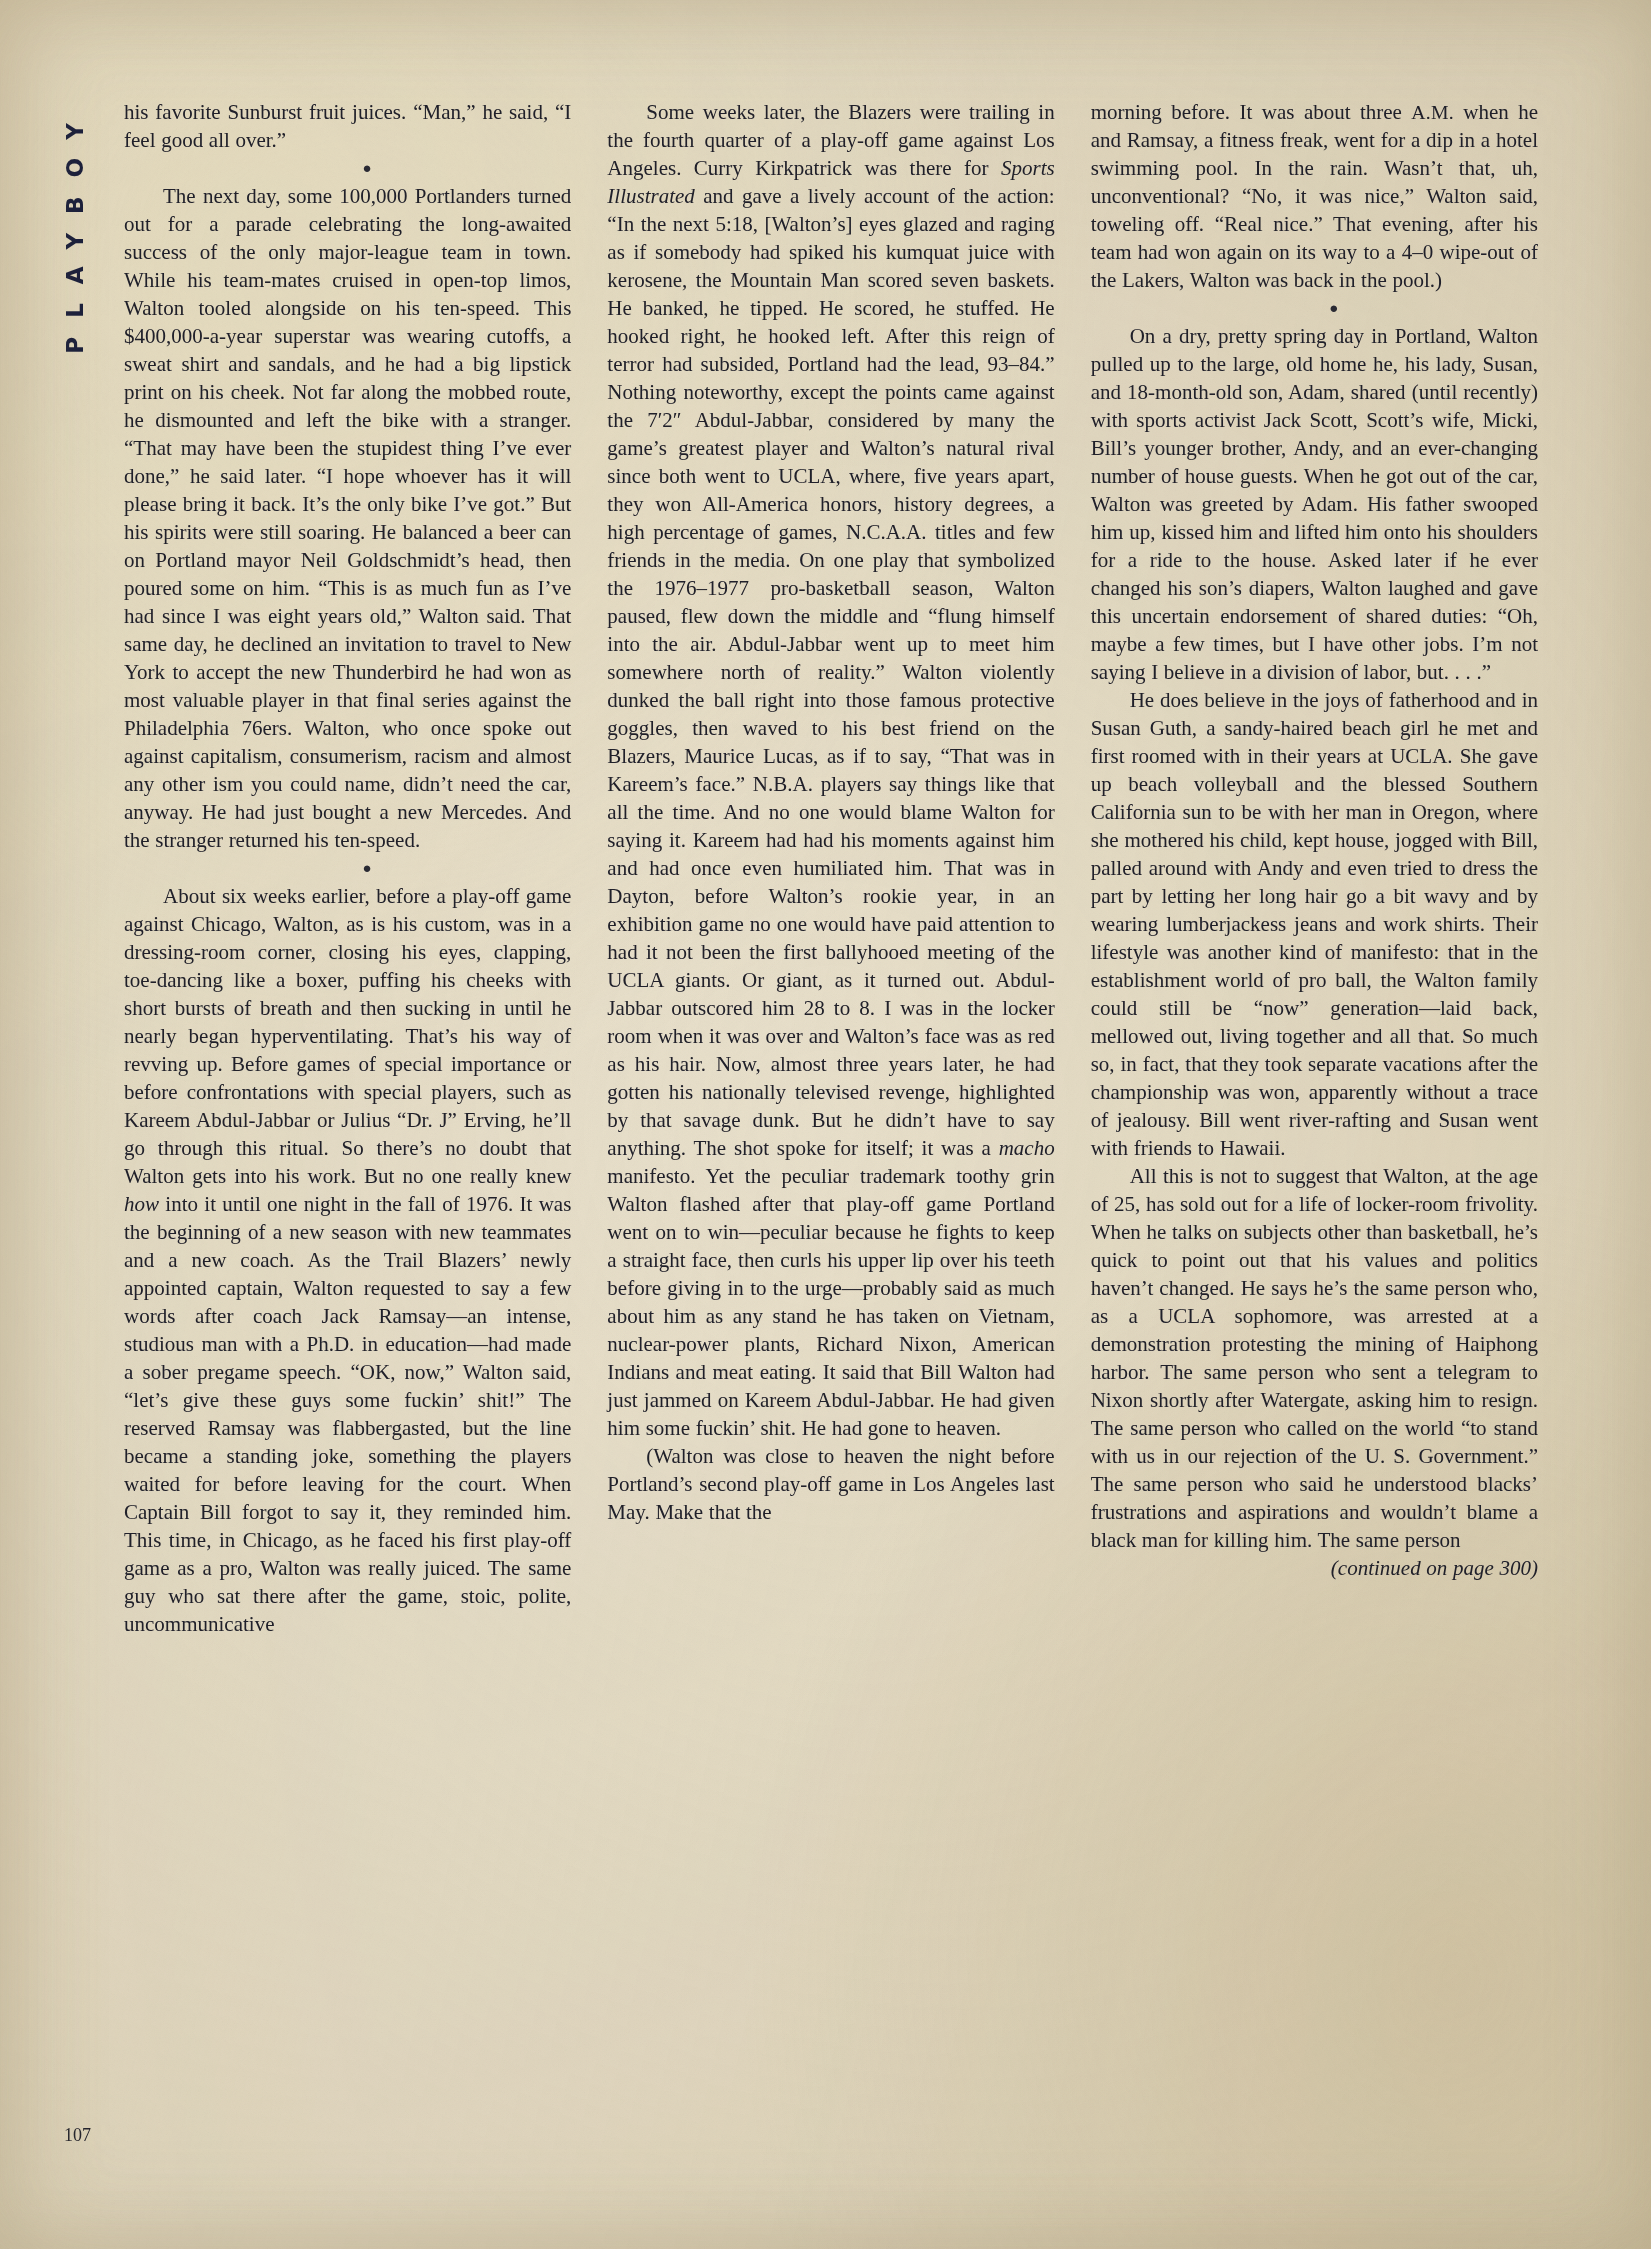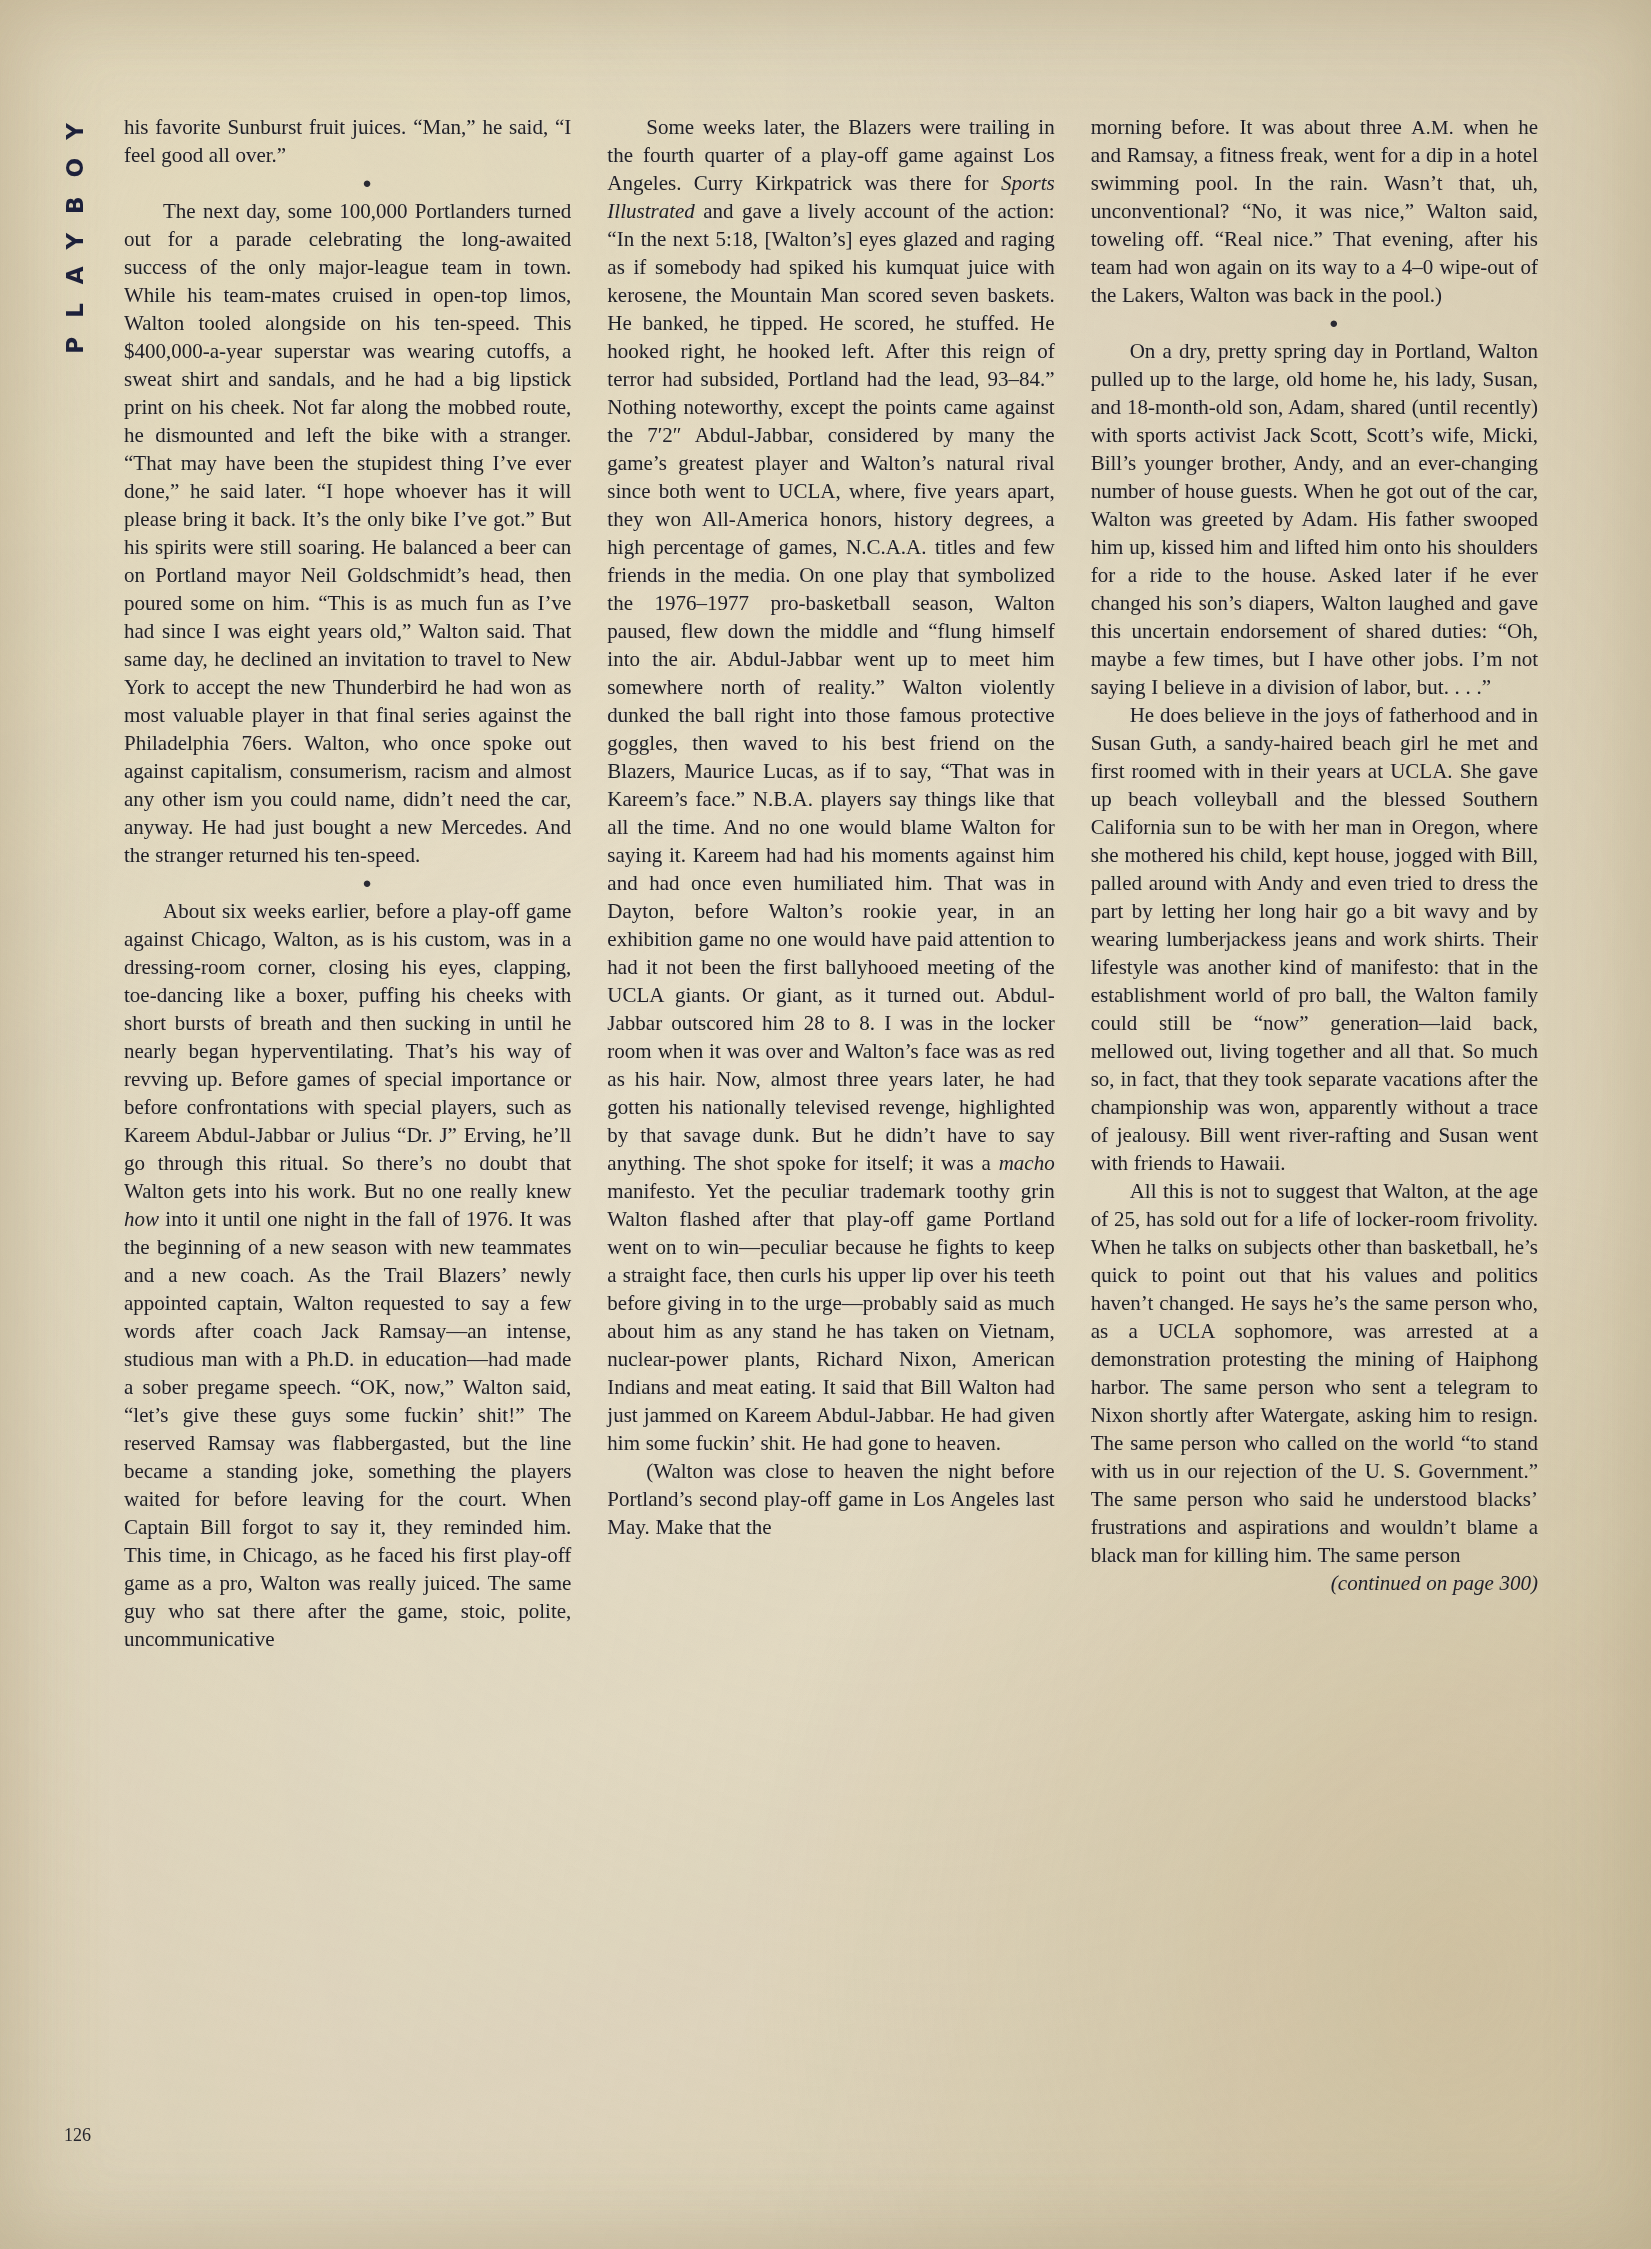--- a/index.html
+++ b/index.html
@@ -60,21 +60,21 @@
     letter-spacing: 19px;
     color: #191d3a;
     line-height: 1;
     text-align: left;
     white-space: nowrap;
   }
 
   
   #columns {
     position: absolute;
-    top: 113px;
+    top: 98px;
     left: 124px;
     width: 1414px;
     height: 2056px;
     display: flex;
     gap: 36px;
   }
   .column {
     width: 449px;
     font-size: 21px;
     line-height: 28px;
@@ -157,16 +157,16 @@
   <div class="column">
       <p class="noindent"><span>morning before. It was about three </span><span class="smallcaps">A.M.</span><span> when he and Ramsay, a fitness freak, went for a dip in a hotel swimming pool. In the rain. Wasn’t that, uh, unconventional? “No, it was nice,” Walton said, toweling off. “Real nice.” That evening, after his team had won again on its way to a 4–0 wipe-out of the Lakers, Walton was back in the pool.)</span></p>
       <p class="sep"><span>●</span></p>
       <p class=""><span>On a dry, pretty spring day in Portland, Walton pulled up to the large, old home he, his lady, Susan, and 18-month-old son, Adam, shared (until recently) with sports activist Jack Scott, Scott’s wife, Micki, Bill’s younger brother, Andy, and an ever-changing number of house guests. When he got out of the car, Walton was greeted by Adam. His father swooped him up, kissed him and lifted him onto his shoulders for a ride to the house. Asked later if he ever changed his son’s diapers, Walton laughed and gave this uncertain endorsement of shared duties: “Oh, maybe a few times, but I have other jobs. I’m not saying I believe in a division of labor, but. . . .”</span></p>
       <p class=""><span>He does believe in the joys of fatherhood and in Susan Guth, a sandy-haired beach girl he met and first roomed with in their years at UCLA. She gave up beach volleyball and the blessed Southern California sun to be with her man in Oregon, where she mothered his child, kept house, jogged with Bill, palled around with Andy and even tried to dress the part by letting her long hair go a bit wavy and by wearing lumberjackess jeans and work shirts. Their lifestyle was another kind of manifesto: that in the establishment world of pro ball, the Walton family could still be “now” generation—laid back, mellowed out, living together and all that. So much so, in fact, that they took separate vacations after the championship was won, apparently without a trace of jealousy. Bill went river-rafting and Susan went with friends to Hawaii.</span></p>
       <p class=""><span>All this is not to suggest that Walton, at the age of 25, has sold out for a life of locker-room frivolity. When he talks on subjects other than basketball, he’s quick to point out that his values and politics haven’t changed. He says he’s the same person who, as a UCLA sophomore, was arrested at a demonstration protesting the mining of Haiphong harbor. The same person who sent a telegram to Nixon shortly after Watergate, asking him to resign. The same person who called on the world “to stand with us in our rejection of the U. S. Government.” The same person who said he understood blacks’ frustrations and aspirations and wouldn’t blame a black man for killing him. The same person</span></p>
       <p class="cont-note"><em>(continued on page 300)</em></p>
     </div>
 </div>
 
-<div id="folio">126</div>
+<div id="folio">107</div>
 
 <div id="edge-shade"></div>
 
 
 </body></html>

